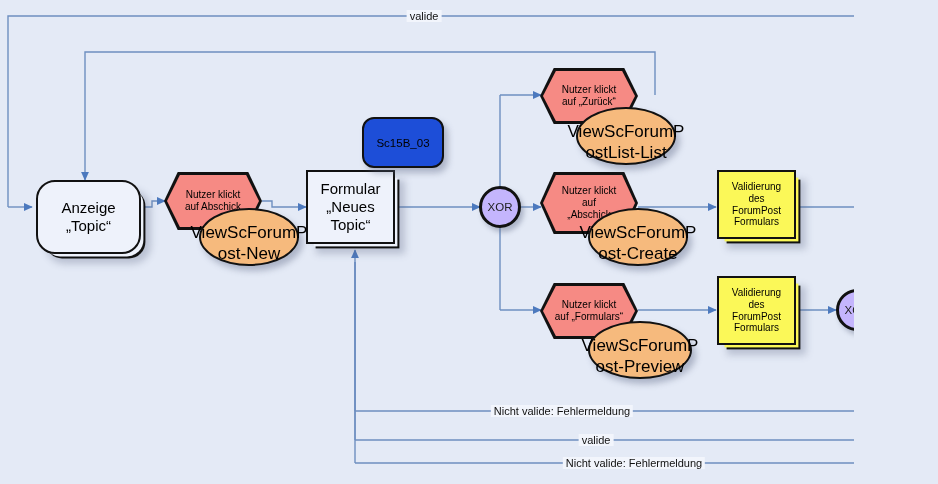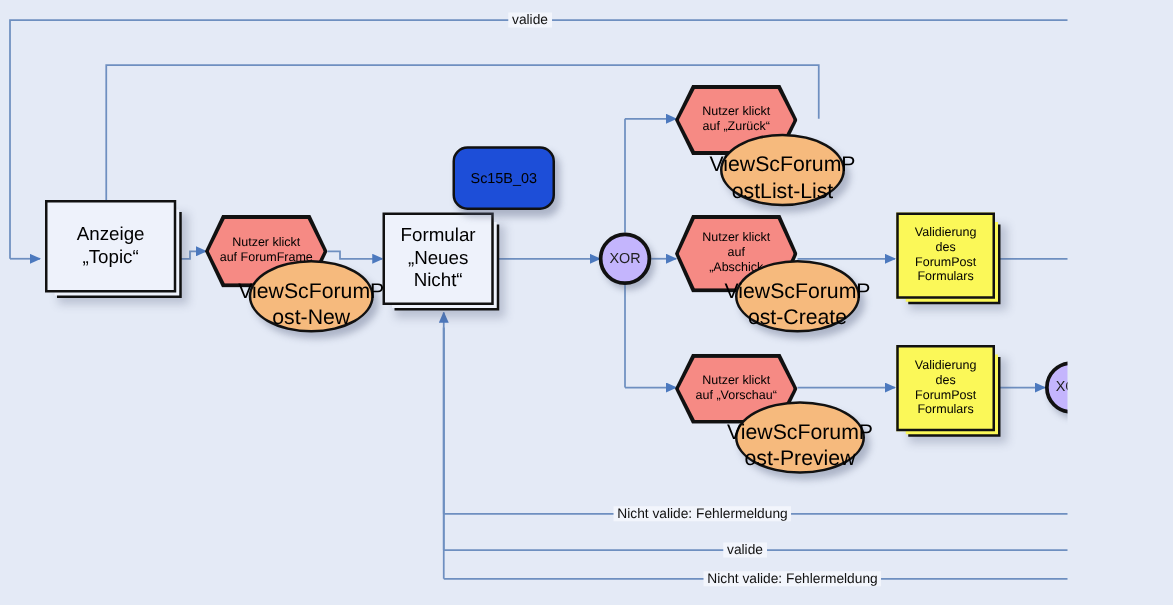--- a/index.html
+++ b/index.html
@@ -182,46 +182,46 @@
       <path d="M355,411 L355,262"></path>
 
     </g>
   </svg>
 
   <div class="edgelabel" style="left:424px; top:16px;">valide</div>
   <div class="edgelabel" style="left:562px; top:411px;">Nicht valide: Fehlermeldung</div>
   <div class="edgelabel" style="left:596px; top:440px;">valide</div>
   <div class="edgelabel" style="left:634px; top:463px;">Nicht valide: Fehlermeldung</div>
 
-  <div class="node procbox" style="left:36px; top:160px; width:105px; height:74px;">
+  <div class="node procbox" style="left:36px; top:180px; width:105px; height:74px;border-radius:19px;">
     <span>Anzeige „Topic“</span>
   </div>
 
   <div class="hex" style="left:164px; top:172px; width:98px; height:58px;">
     <div class="hexbg"></div>
     <div class="hexfill"></div>
     <div class="hextxt">
       <span>
         <span>Nutzer klickt</span><br>
-        <span>auf ForumFrame</span>
+        <span>auf Abschick</span>
       </span>
     </div>
   </div>
 
   <div class="ellipse ell-orange" style="left:199px; top:208px; width:100px; height:58px;">
     <span>
       <span>ViewScForumP</span><br>
       <span>ost-New</span>
     </span>
   </div>
 
   <div class="node procbox" style="left:306px; top:170px; width:89px; height:74px;">
     <span>
       <span>Formular „Neues</span><br>
-      <span>Nicht“</span>
+      <span>Topic“</span>
     </span>
   </div>
 
   <div class="roundbox" style="left:362px; top:117px; width:82px; height:51px;">
     <span>Sc15B_03</span>
   </div>
 
 
   <div class="xor" style="left:479px; top:186px;">
     <span>XOR</span>
@@ -263,21 +263,21 @@
       <span>ost-Create</span>
     </span>
   </div>
 
   <div class="hex" style="left:540px; top:283px; width:98px; height:56px;">
     <div class="hexbg"></div>
     <div class="hexfill"></div>
     <div class="hextxt">
       <span>
         <span>Nutzer klickt</span><br>
-        <span>auf „Vorschau“</span>
+        <span>auf „Formulars“</span>
       </span>
     </div>
   </div>
 
   <div class="ellipse ell-orange" style="left:588px; top:321px; width:104px; height:58px;">
     <span>
       <span>ViewScForumP</span><br>
       <span>ost-Preview</span>
     </span>
   </div>

